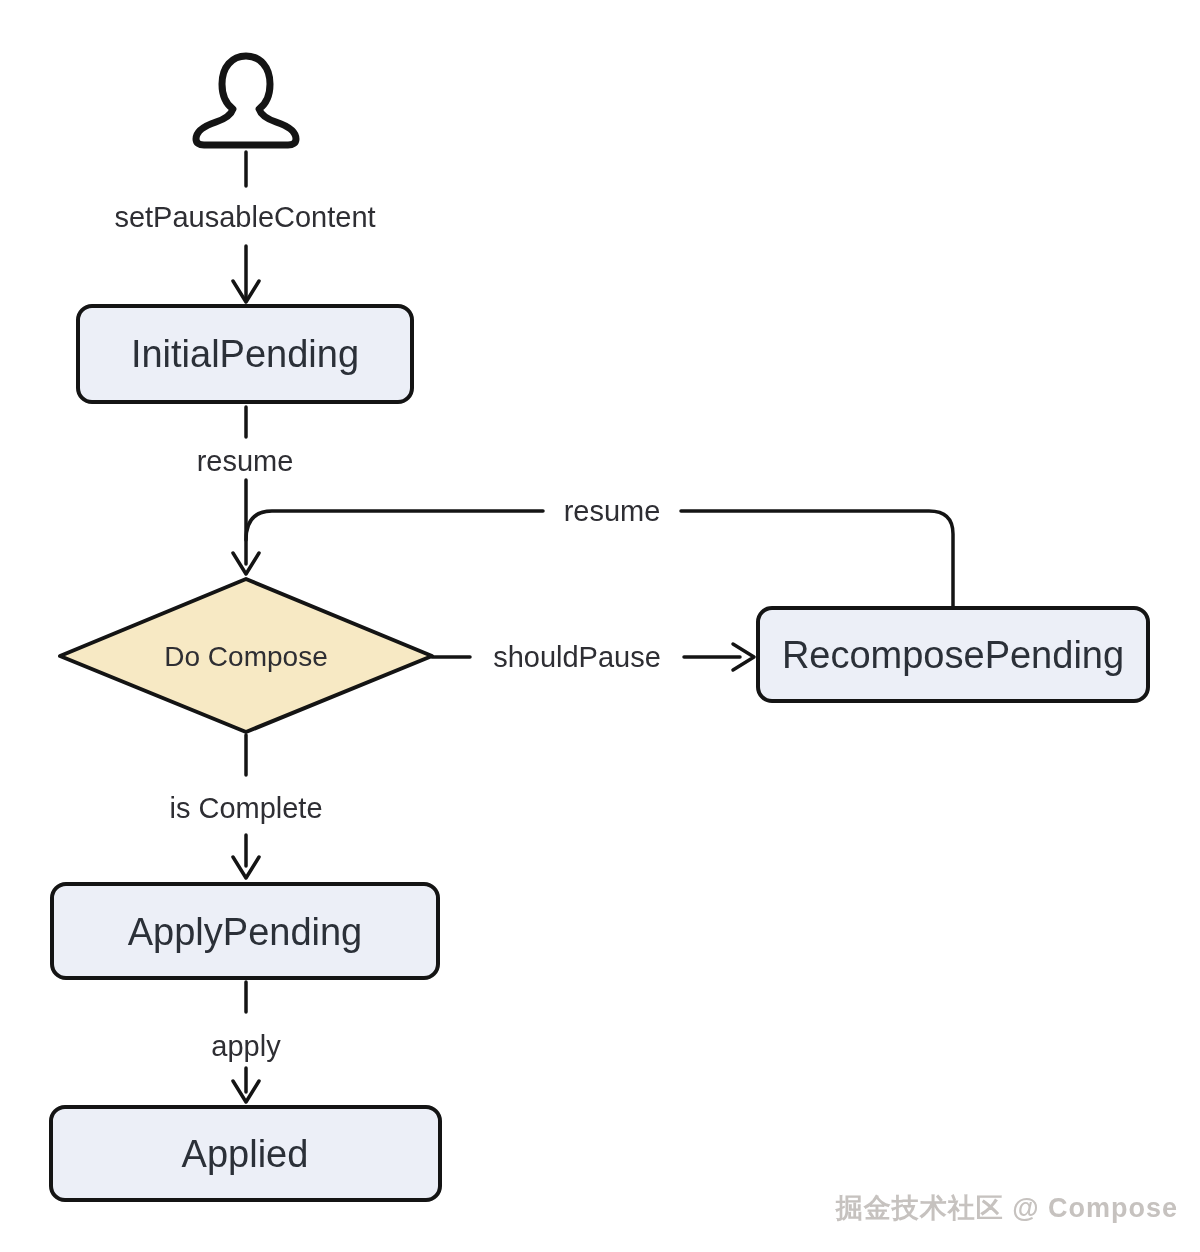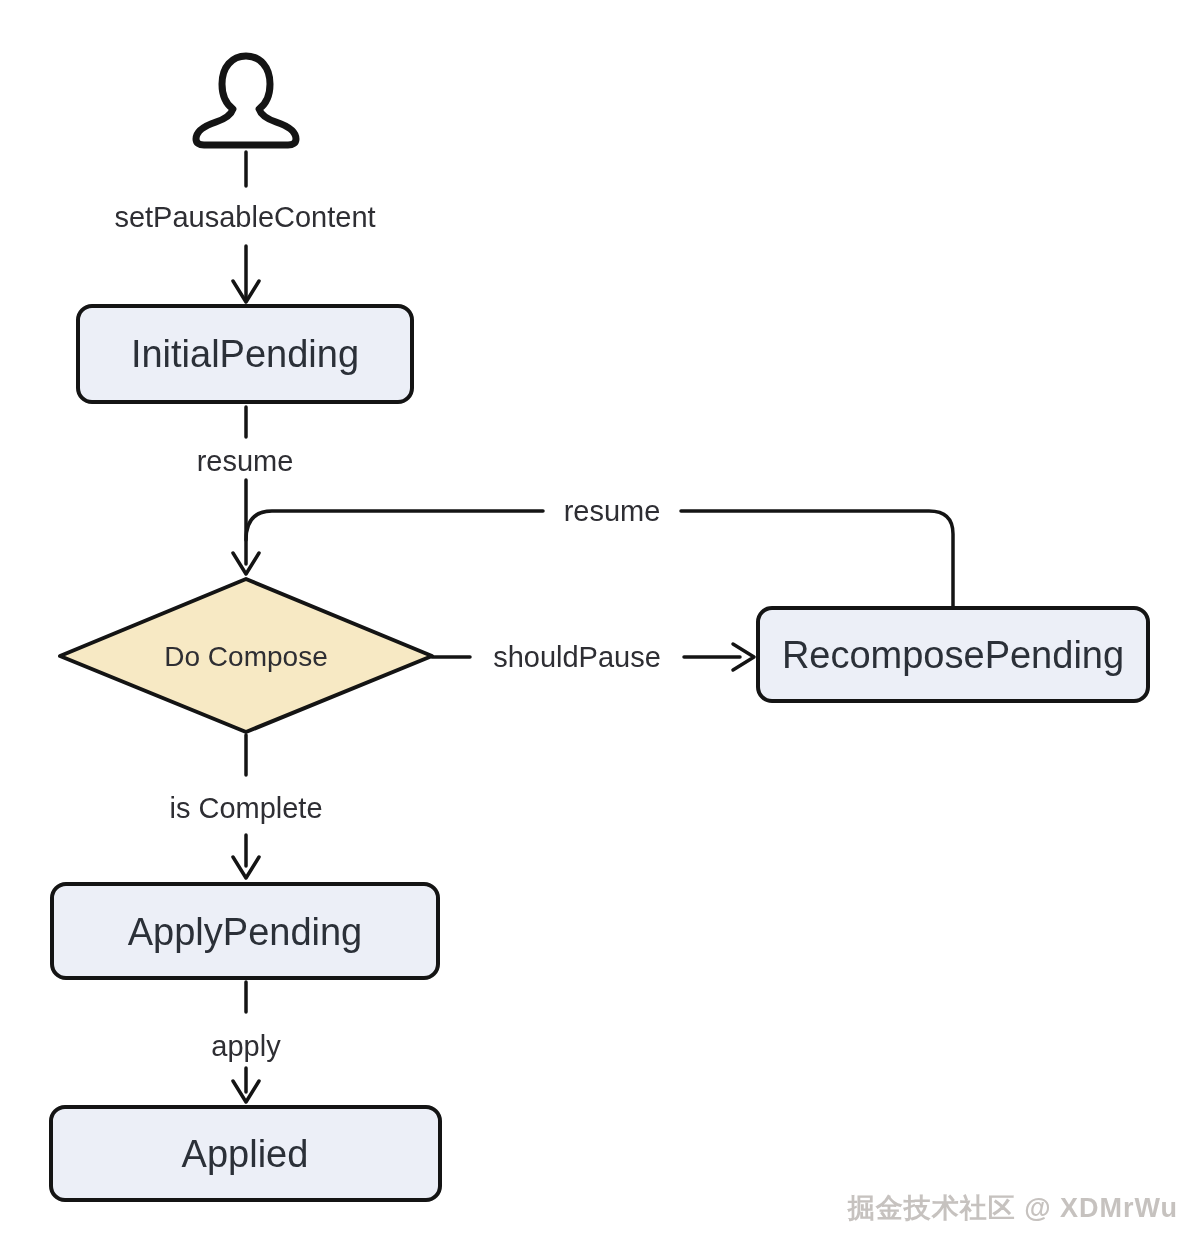--- a/index.html
+++ b/index.html
@@ -157,14 +157,14 @@
       <rect class="node-rect" x="52" y="884" width="386" height="94" rx="14"></rect>
       <text class="node-label" x="245" y="945">ApplyPending</text>
     </g>
 
     <g>
       <rect class="node-rect" x="51" y="1107" width="389" height="93" rx="14"></rect>
       <text class="node-label" x="245" y="1167">Applied</text>
     </g>
   </svg>
 
-  <div class="watermark">掘金技术社区 @ XDMrWu</div>
+  <div class="watermark">掘金技术社区 @ Compose</div>
 </div>
 
 </body></html>

